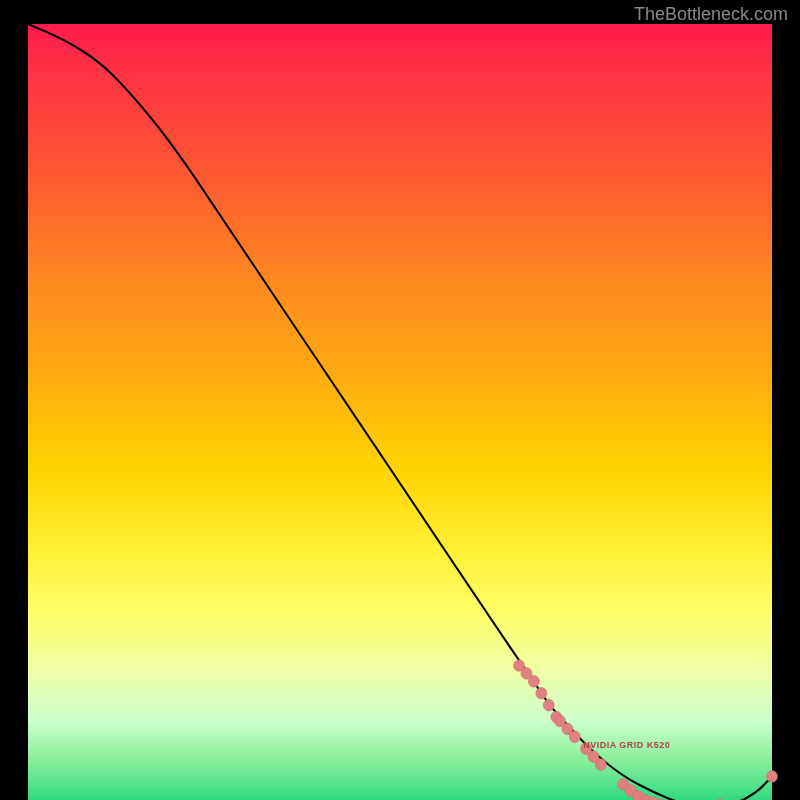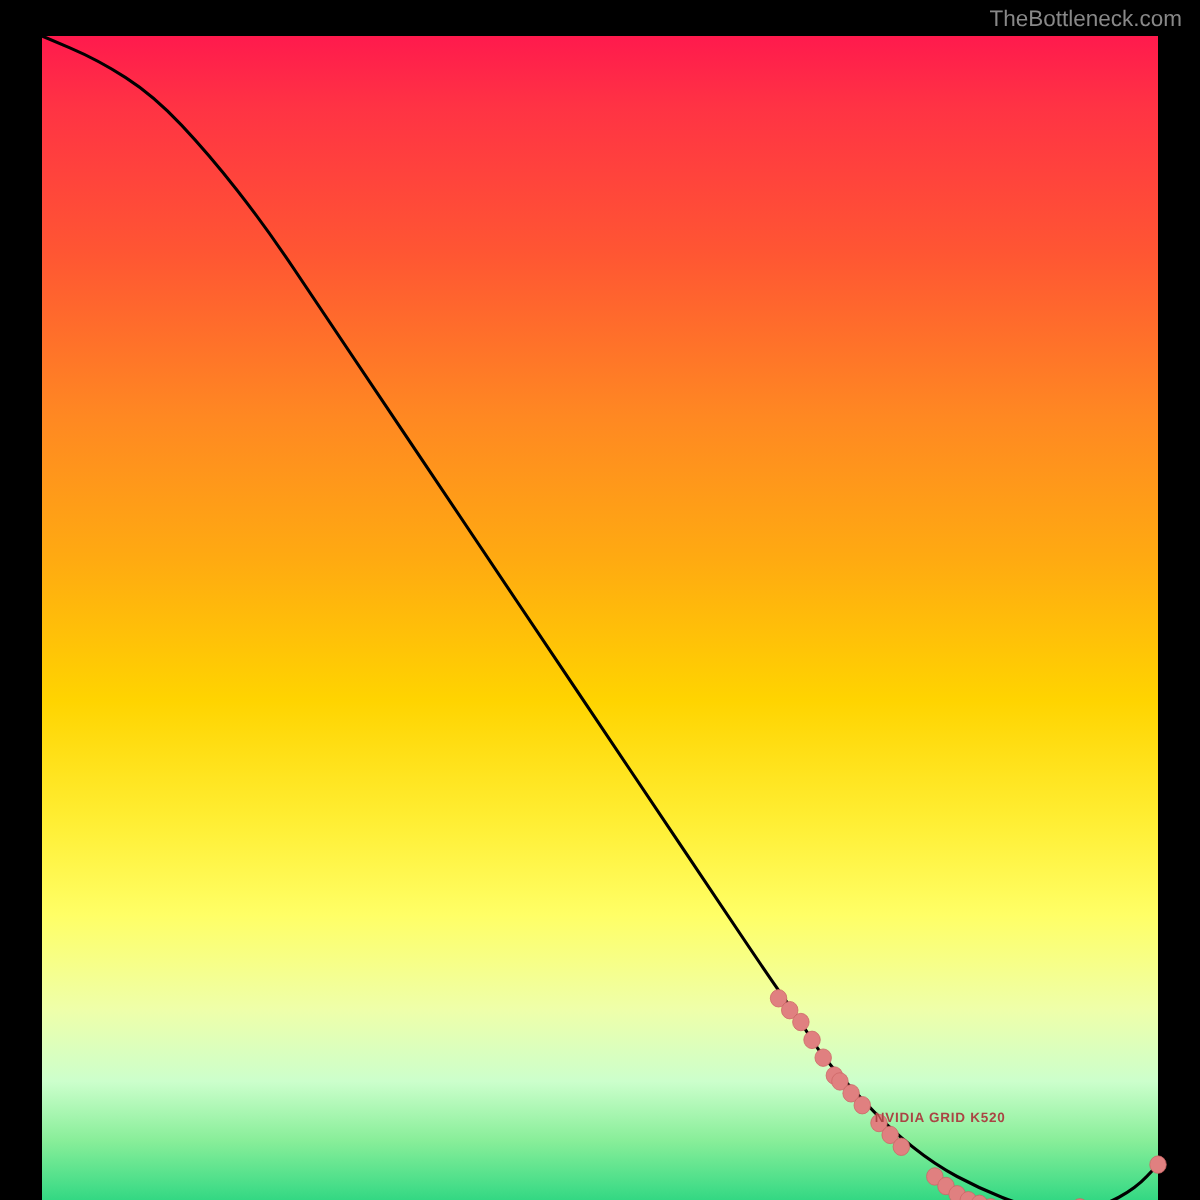--- a/index.html
+++ b/index.html
@@ -8,21 +8,21 @@
     height: 800px;
     background: #000;
     position: relative;
     font-family: Arial, sans-serif;
   }
   .watermark {
     position: absolute;
     top: 4px;
     right: 12px;
     color: #888;
-    font-size: 15px;
+    font-size: 18px;
     font-weight: normal;
     z-index: 10;
   }
   .plot {
     position: absolute;
     left: 28px;
     top: 24px;
     width: 744px;
     height: 792px;
     background: linear-gradient(to bottom,

